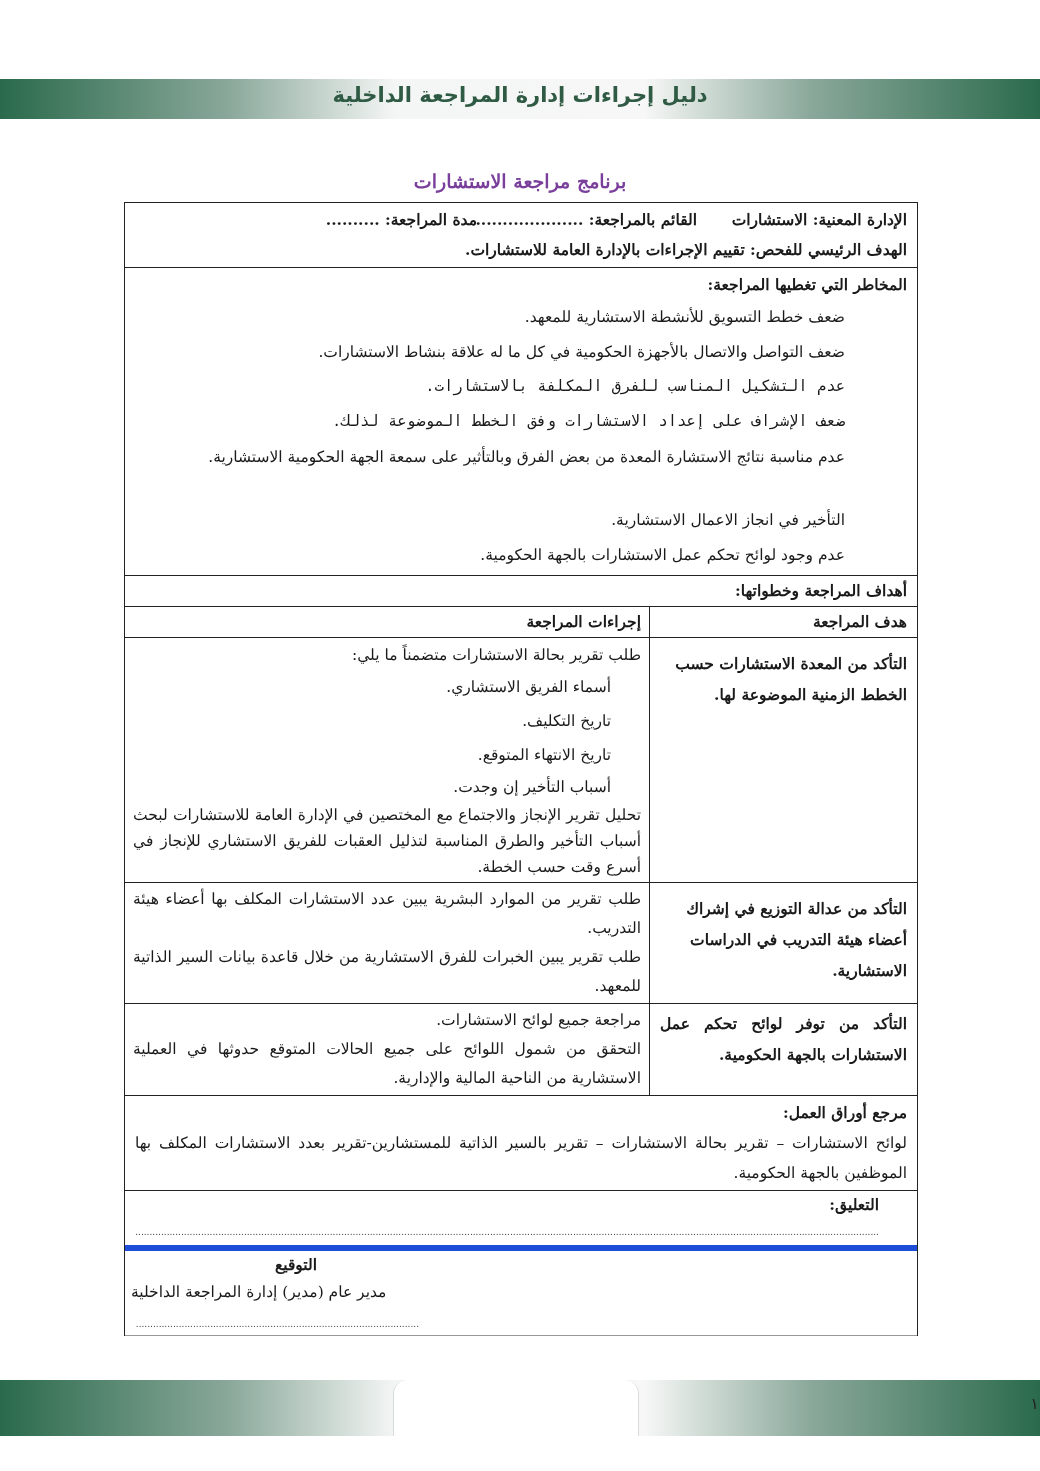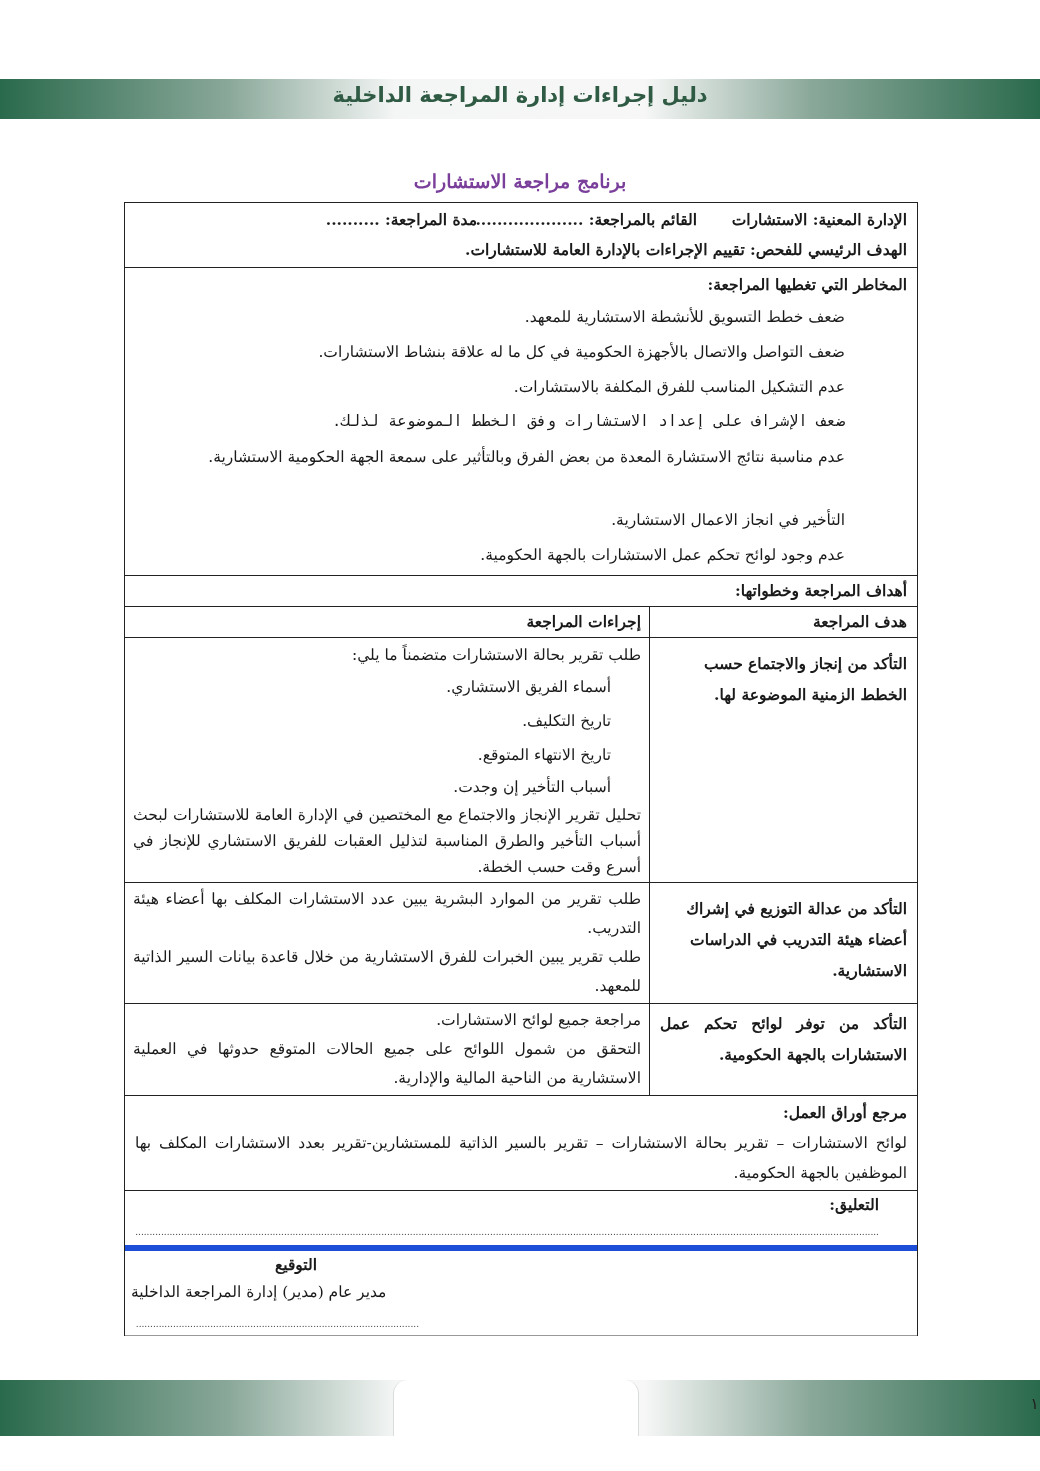--- a/index.html
+++ b/index.html
@@ -78,39 +78,39 @@
       <span style="width:220px;">القائم بالمراجعة: ....................</span>
       <span>مدة المراجعة: ..........</span>
     </div>
     <div class="line bold">الهدف الرئيسي للفحص: تقييم الإجراءات بالإدارة العامة للاستشارات.</div>
   </div>
 
   <div class="sec risks">
     <div class="line bold">المخاطر التي تغطيها المراجعة:</div>
     <div class="line item" style="line-height:35px;">ضعف خطط التسويق للأنشطة الاستشارية للمعهد.</div>
     <div class="line item" style="line-height:35px;">ضعف التواصل والاتصال بالأجهزة الحكومية في كل ما له علاقة بنشاط الاستشارات.</div>
-    <div class="line item" style="line-height:35px;">عدم التشكيل المناسب للفرق المكلفة بالاستشارات.</div>
+    <div class="line item" style="line-height:35px;font-family:Liberation Mono, monospace;">عدم التشكيل المناسب للفرق المكلفة بالاستشارات.</div>
     <div class="line item" style="line-height:35px;font-family:Liberation Mono, monospace;">ضعف الإشراف على إعداد الاستشارات وفق الخطط الموضوعة لذلك.</div>
     <div class="line item" style="line-height:35px;">عدم مناسبة نتائج الاستشارة المعدة من بعض الفرق وبالتأثير على سمعة الجهة الحكومية الاستشارية.</div>
     <div class="line item" style="line-height:35px;margin-top:28px;">التأخير في انجاز الاعمال الاستشارية.</div>
     <div class="line item" style="line-height:35px;">عدم وجود لوائح تحكم عمل الاستشارات بالجهة الحكومية.</div>
   </div>
 
   <div class="sec">
     <div class="line bold" style="line-height:26px;min-height:26px;">أهداف المراجعة وخطواتها:</div>
   </div>
 
   <div class="grid">
     <div class="col-goal bold" style="padding:2px 10px;line-height:26px;">هدف المراجعة</div>
     <div class="col-proc bold" style="line-height:26px;">إجراءات المراجعة</div>
   </div>
 
   <div class="grid">
     <div class="col-goal">
-        <div class="goal-text">التأكد من إنجاز والاجتماع حسب الخطط الزمنية الموضوعة لها.</div>
+        <div class="goal-text">التأكد من المعدة الاستشارات حسب الخطط الزمنية الموضوعة لها.</div>
       </div>
     <div class="col-proc">
       <div class="proc-line">طلب تقرير بحالة الاستشارات متضمناً ما يلي:</div>
       <div class="proc-sub">أسماء الفريق الاستشاري.</div>
       <div class="proc-sub">تاريخ التكليف.</div>
       <div class="proc-sub">تاريخ الانتهاء المتوقع.</div>
       <div class="proc-sub" style="line-height:30px;">أسباب التأخير إن وجدت.</div>
       <div class="just">تحليل تقرير الإنجاز والاجتماع مع المختصين في الإدارة العامة للاستشارات لبحث أسباب التأخير والطرق المناسبة لتذليل العقبات للفريق الاستشاري للإنجاز في أسرع وقت حسب الخطة.</div>
     </div>
   </div>

